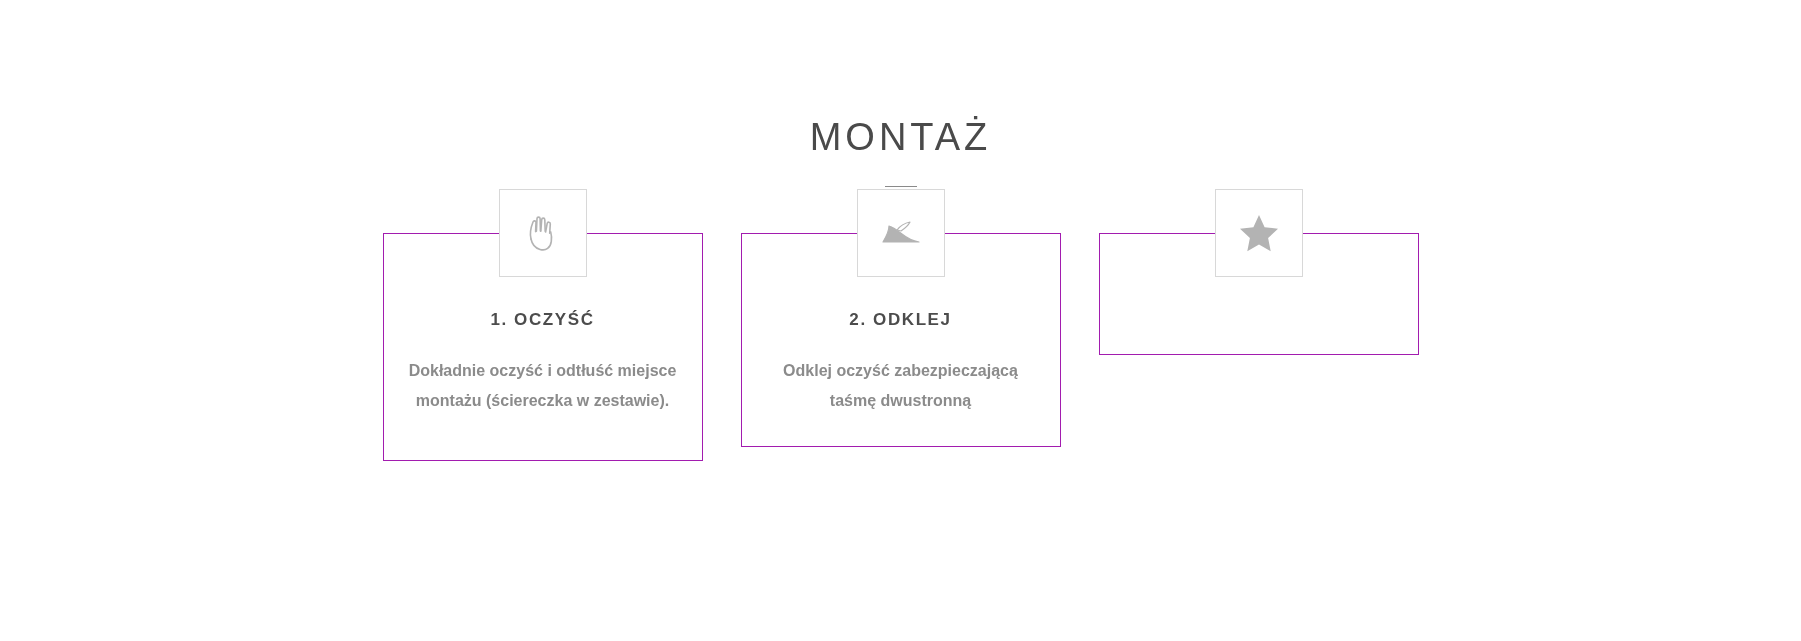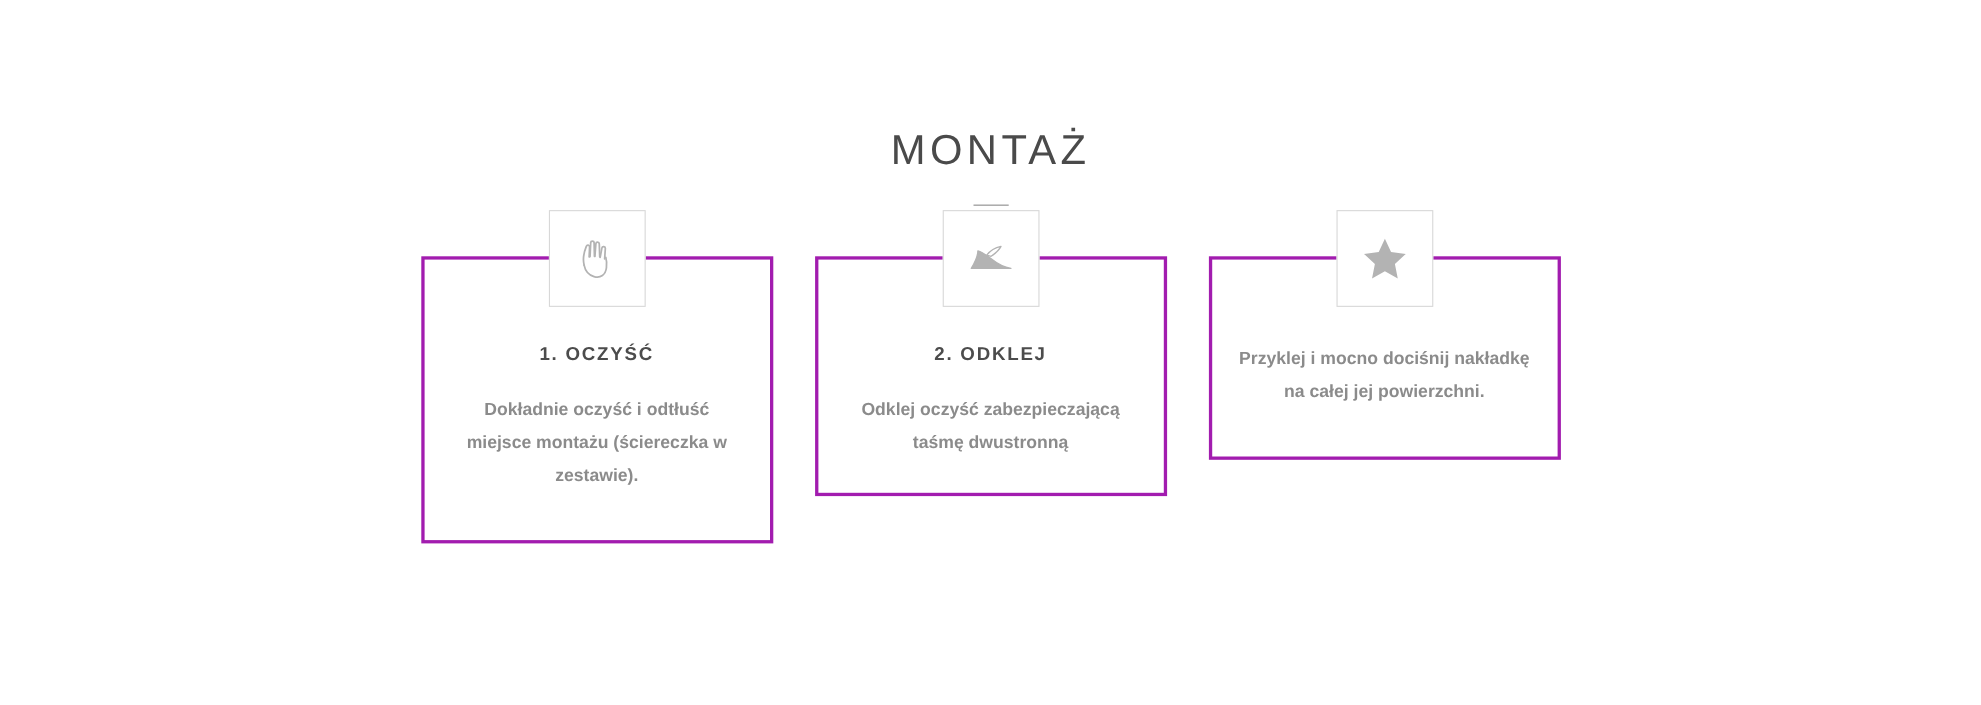--- a/index.html
+++ b/index.html
@@ -43,21 +43,21 @@
     align-items: flex-start;
     gap: 38px;
     margin-top: 46px;
     padding: 0 175px;
     box-sizing: border-box;
   }
   .step {
     position: relative;
     flex: 1 1 0;
     max-width: 320px;
-    border: 3px solid #a21caf;
+    border: 1px solid #a21caf;
     box-sizing: border-box;
     padding: 76px 24px 30px 24px;
     text-align: center;
     background: #ffffff;
   }
   .step.tall {
     padding-bottom: 44px;
   }
   .step-icon-box {
     position: absolute;
@@ -132,17 +132,16 @@
       <div class="step-title">2. ODKLEJ</div>
       <p class="step-desc">Odklej oczyść zabezpieczającą taśmę dwustronną</p>
     </div>
 
     <div class="step tall">
       <div class="step-icon-box">
         <svg width="48" height="48" viewBox="0 0 48 48" aria-hidden="true">
           <polygon fill="#b3b3b3" points="24,6 29.6,18.2 43,19.8 33.1,29 35.7,42.2 24,35.6 12.3,42.2 14.9,29 5,19.8 18.4,18.2"></polygon>
         </svg>
       </div>
-      <p class="step-desc">Przyklej i mocno dociśnij nakładkę na całej jej powierzchni.</p>
     </div>
 
   </div>
 </div>
 
 </body></html>

